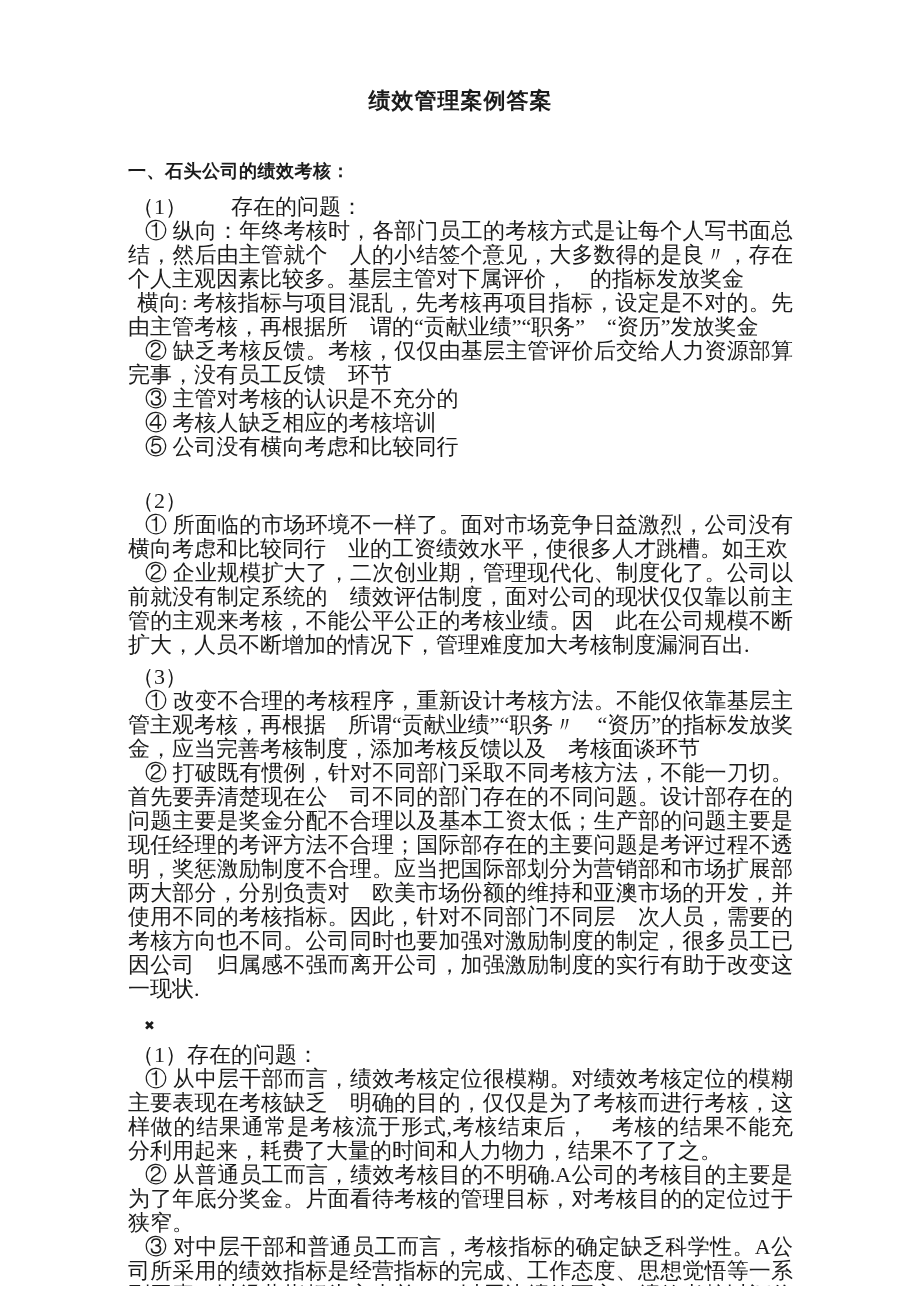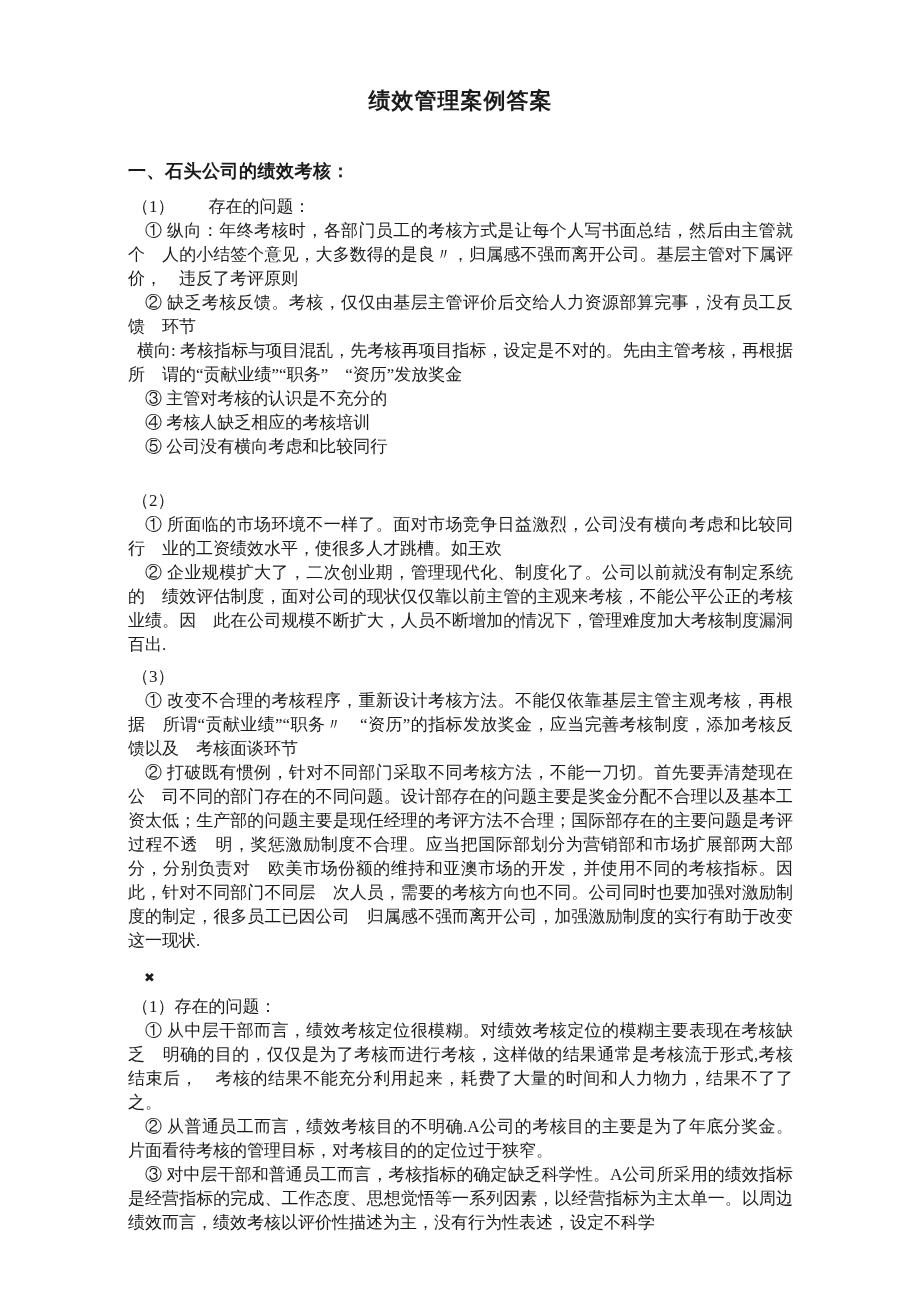--- a/index.html
+++ b/index.html
@@ -40,21 +40,21 @@
     display: flex;
   }
   .section-heading .heading-mark {
     font-size: 13px;
     line-height: 13px;
     margin-left: 16px;
     font-family: "DejaVu Sans", "Liberation Sans", sans-serif;
   }
   .para {
     margin: 0;
-    font-size: 17px;
+    font-size: 22px;
     line-height: 24px;
     text-align: justify;
     word-break: break-all;
   }
   .para.item { text-indent: 17px; }
   .para.hang { text-indent: 9px; }
   .para.label { text-indent: 4px; }
   .para.gap-lg { margin-top: 30px; }
   .para.gap-sm { margin-top: 8px; }
   .para.gap-md { margin-top: 2px; }
@@ -65,23 +65,23 @@
 <div class="page">
   <h1 class="doc-title">绩效管理案例答案</h1>
   <div id="sections">
   <section class="doc-section">
     <h2 class="section-heading">
       <span class="heading-text">一、石头公司的绩效考核：</span>
 
     </h2>
     <div class="section-blocks">
           <p class="para label">（1）　　存在的问题：</p>
-          <p class="para item">① 纵向：年终考核时，各部门员工的考核方式是让每个人写书面总结，然后由主管就个　人的小结签个意见，大多数得的是良〃，归属感不强而离开公司。基层主管对下属评价，　违反了考评原则</p>
+          <p class="para item">① 纵向：年终考核时，各部门员工的考核方式是让每个人写书面总结，然后由主管就个　人的小结签个意见，大多数得的是良〃，存在个人主观因素比较多。基层主管对下属评价，　的指标发放奖金</p>
+          <p class="para hang">横向: 考核指标与项目混乱，先考核再项目指标，设定是不对的。先由主管考核，再根据所　谓的“贡献业绩”“职务”　“资历”发放奖金</p>
           <p class="para item">② 缺乏考核反馈。考核，仅仅由基层主管评价后交给人力资源部算完事，没有员工反馈　环节</p>
-          <p class="para hang">横向: 考核指标与项目混乱，先考核再项目指标，设定是不对的。先由主管考核，再根据所　谓的“贡献业绩”“职务”　“资历”发放奖金</p>
           <p class="para item">③ 主管对考核的认识是不充分的</p>
           <p class="para item">④ 考核人缺乏相应的考核培训</p>
           <p class="para item">⑤ 公司没有横向考虑和比较同行</p>
           <p class="para label gap-lg">（2）</p>
           <p class="para item">① 所面临的市场环境不一样了。面对市场竞争日益激烈，公司没有横向考虑和比较同行　业的工资绩效水平，使很多人才跳槽。如王欢</p>
           <p class="para item">② 企业规模扩大了，二次创业期，管理现代化、制度化了。公司以前就没有制定系统的　绩效评估制度，面对公司的现状仅仅靠以前主管的主观来考核，不能公平公正的考核业绩。因　此在公司规模不断扩大，人员不断增加的情况下，管理难度加大考核制度漏洞百出.</p>
           <p class="para label gap-sm">（3）</p>
           <p class="para item">① 改变不合理的考核程序，重新设计考核方法。不能仅依靠基层主管主观考核，再根据　所谓“贡献业绩”“职务〃　“资历”的指标发放奖金，应当完善考核制度，添加考核反馈以及　考核面谈环节</p>
           <p class="para item">② 打破既有惯例，针对不同部门采取不同考核方法，不能一刀切。首先要弄清楚现在公　司不同的部门存在的不同问题。设计部存在的问题主要是奖金分配不合理以及基本工资太低；生产部的问题主要是现任经理的考评方法不合理；国际部存在的主要问题是考评过程不透　明，奖惩激励制度不合理。应当把国际部划分为营销部和市场扩展部两大部分，分别负责对　欧美市场份额的维持和亚澳市场的开发，并使用不同的考核指标。因此，针对不同部门不同层　次人员，需要的考核方向也不同。公司同时也要加强对激励制度的制定，很多员工已因公司　归属感不强而离开公司，加强激励制度的实行有助于改变这一现状.</p>
         </div>

